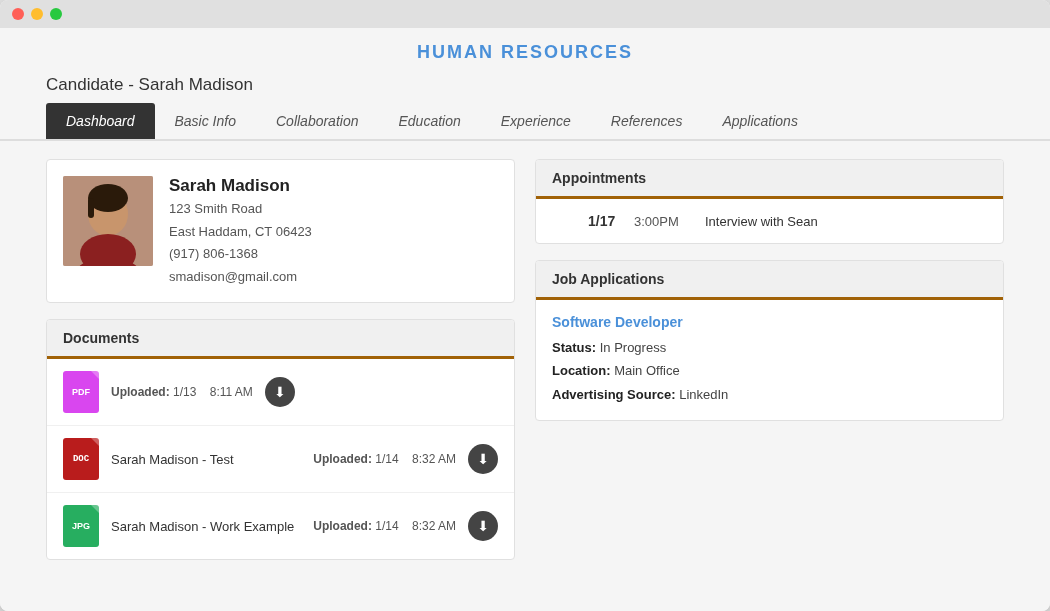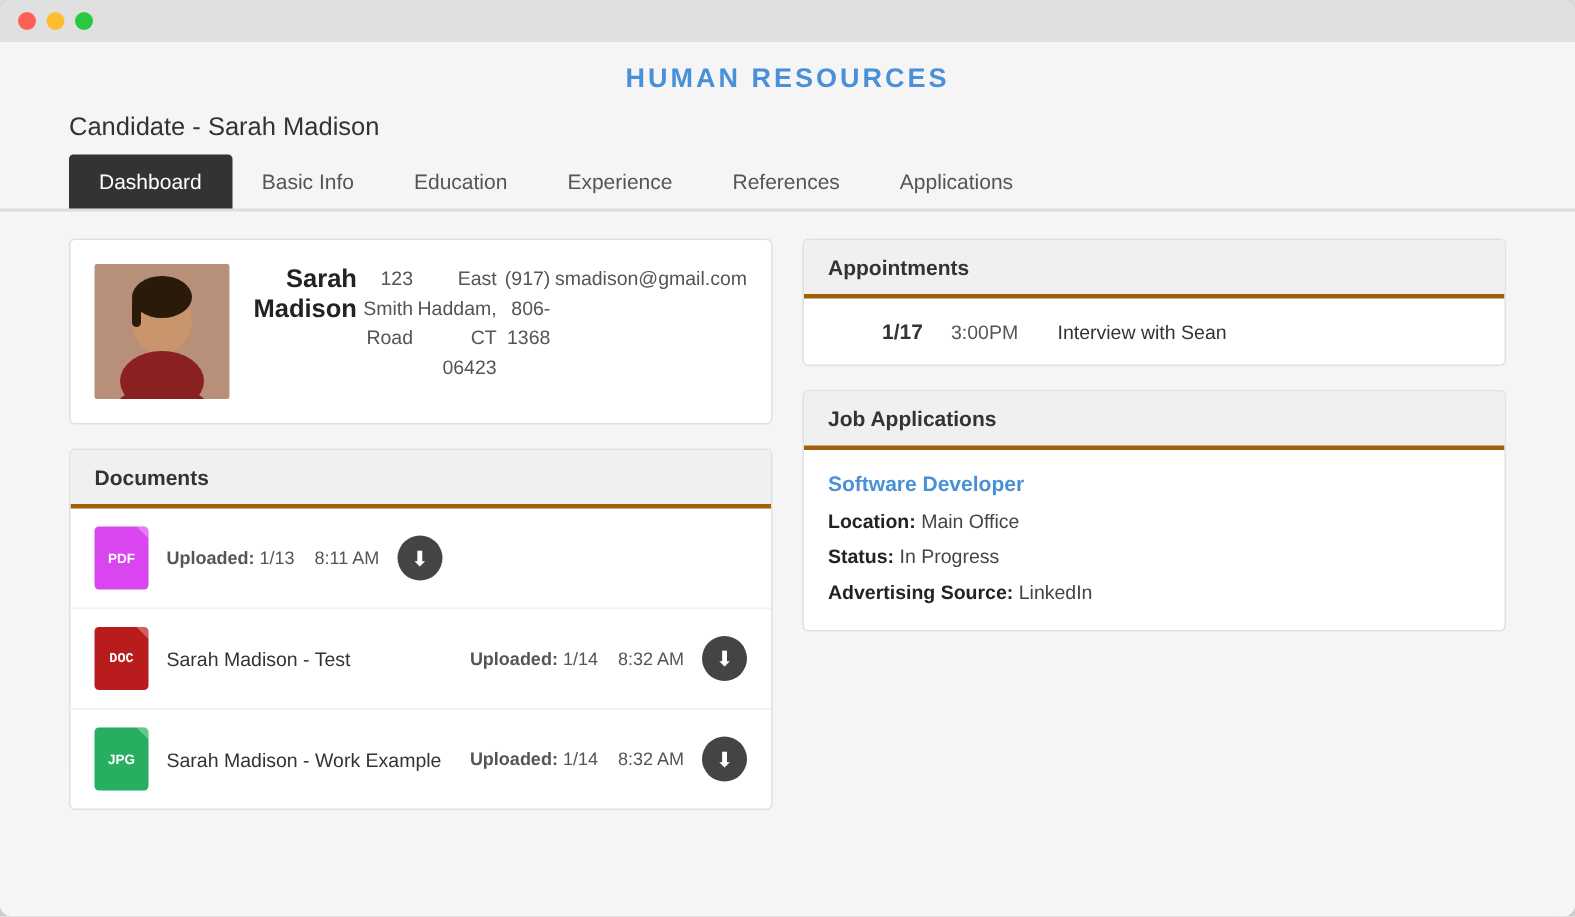--- a/index.html
+++ b/index.html
@@ -71,20 +71,21 @@
       border-bottom: 2px solid #ddd;
     }
     .tab {
       padding: 10px 20px;
       font-size: 14px;
       cursor: pointer;
       color: #555;
       border: none;
       background: none;
       white-space: nowrap;
+      font-style: italic;
     }
     .tab.active {
       background: #333;
       color: #fff;
       border-radius: 3px 3px 0 0;
     }
     .main-content {
       flex: 1;
       padding: 18px 46px;
       display: flex;
@@ -119,24 +120,23 @@
       overflow: hidden;
       background: #c8b0a0;
     }
     
     .avatar-placeholder {
       width: 100%;
       height: 100%;
     }
     .profile-info {
       display: flex;
-      flex-direction: row;
+      flex-direction: column;
       justify-content: center;
       gap: 3px;
-      text-align: right;
     }
     .profile-name {
       font-size: 17px;
       font-weight: 600;
       color: #222;
     }
     .profile-detail {
       font-size: 13px;
       color: #555;
       line-height: 1.5;
@@ -279,20 +279,21 @@
       <span class="app-title">HUMAN RESOURCES</span>
     </div>
 
     <div class="page-header">
       <span class="page-title">Candidate - Sarah Madison</span>
     </div>
 
     <div class="tabs">
       <button class="tab active">Dashboard</button>
       <button class="tab">Basic Info</button>
+      <button class="tab">Collaboration</button>
       <button class="tab">Education</button>
       <button class="tab">Experience</button>
       <button class="tab">References</button>
       <button class="tab">Applications</button>
     </div>
 
     <div class="main-content">
 
       <div class="left-col">
 
@@ -389,26 +390,26 @@
               <span class="appt-desc">Interview with Sean</span>
             </div>
           </div>
         </div>
 
         <div class="section-card">
           <div class="section-header">Job Applications</div>
           <div class="job-app-body">
             <div class="job-title-link">Software Developer</div>
             <div class="job-detail">
+              <strong>Status:</strong>
+              <span>In Progress</span>
+            </div>
+            <div class="job-detail">
               <strong>Location:</strong>
               <span>Main Office</span>
-            </div>
-            <div class="job-detail">
-              <strong>Status:</strong>
-              <span>In Progress</span>
             </div>
             <div class="job-detail">
               <strong>Advertising Source:</strong>
               <span>LinkedIn</span>
             </div>
           </div>
         </div>
 
       </div>
     </div>

